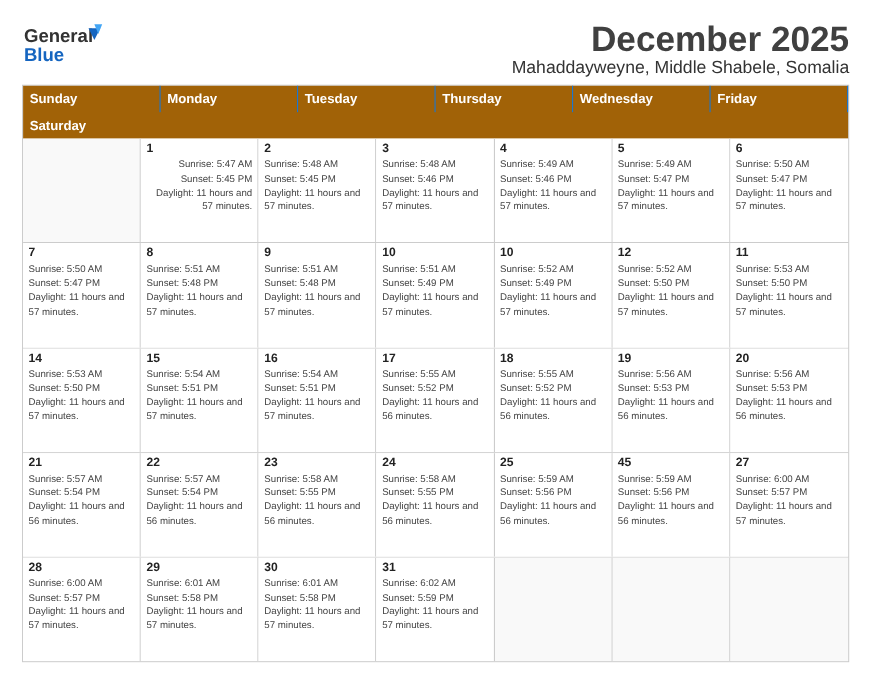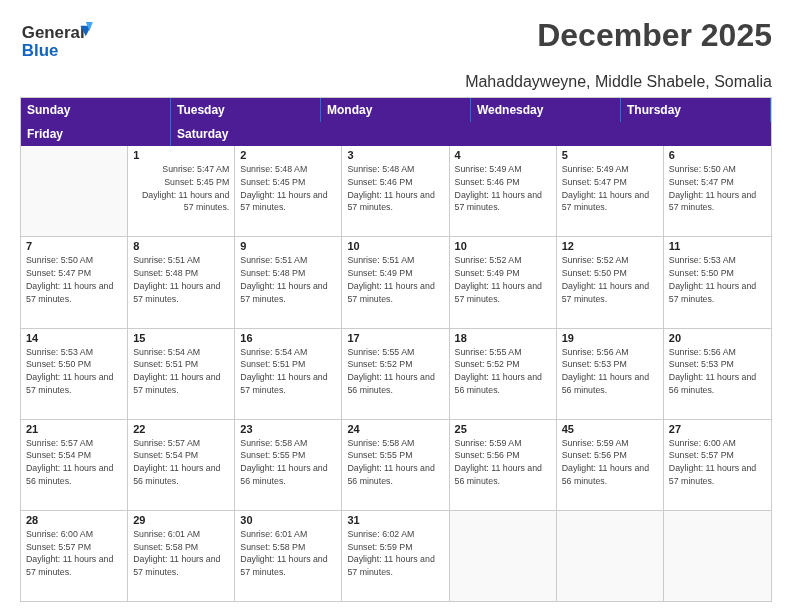--- a/index.html
+++ b/index.html
@@ -39,32 +39,31 @@
     .title-block h1 {
       font-size: 32px;
       font-weight: bold;
       color: #404040;
       line-height: 1.1;
     }
     .title-block h2 {
       font-size: 16px;
       font-weight: normal;
       color: #333;
-      margin-top: 20px;
     }
     .calendar {
       flex: 1;
       display: flex;
       flex-direction: column;
       border: 1px solid #ccc;
     }
     .cal-header {
       display: grid;
-      grid-template-columns: repeat(5, 1fr);
-      background: #4c1d95;
+      grid-template-columns: repeat(6, 1fr);
+      background: #a16207;
     }
     .cal-header-cell {
       color: #fff;
       font-size: 12px;
       font-weight: bold;
       padding: 5px 6px;
       text-align: left;
       border-right: 1px solid #1976d2;
     }
     .cal-header-cell:last-child { border-right: none; }
@@ -124,24 +123,24 @@
     </div>
     <div class="title-block">
       <h1>December 2025</h1>
       <h2>Mahaddayweyne, Middle Shabele, Somalia</h2>
     </div>
   </div>
 
   <div class="calendar">
     <div class="cal-header">
     <div class="cal-header-cell">Sunday</div>
+        <div class="cal-header-cell">Monday</div>
         <div class="cal-header-cell">Tuesday</div>
-        <div class="cal-header-cell">Monday</div>
+        <div class="cal-header-cell">Thursday</div>
         <div class="cal-header-cell">Wednesday</div>
-        <div class="cal-header-cell">Thursday</div>
         <div class="cal-header-cell">Friday</div>
         <div class="cal-header-cell">Saturday</div>
       </div>
     <div class="cal-body">
     <div class="cal-row">
           <div class="cal-cell empty"></div>
           <div class="cal-cell">
             <div class="day-num">1</div>
             <div class="sun-info" style="white-space: pre-line; text-align: right;">Sunrise: 5:47 AM
 Sunset: 5:45 PM

